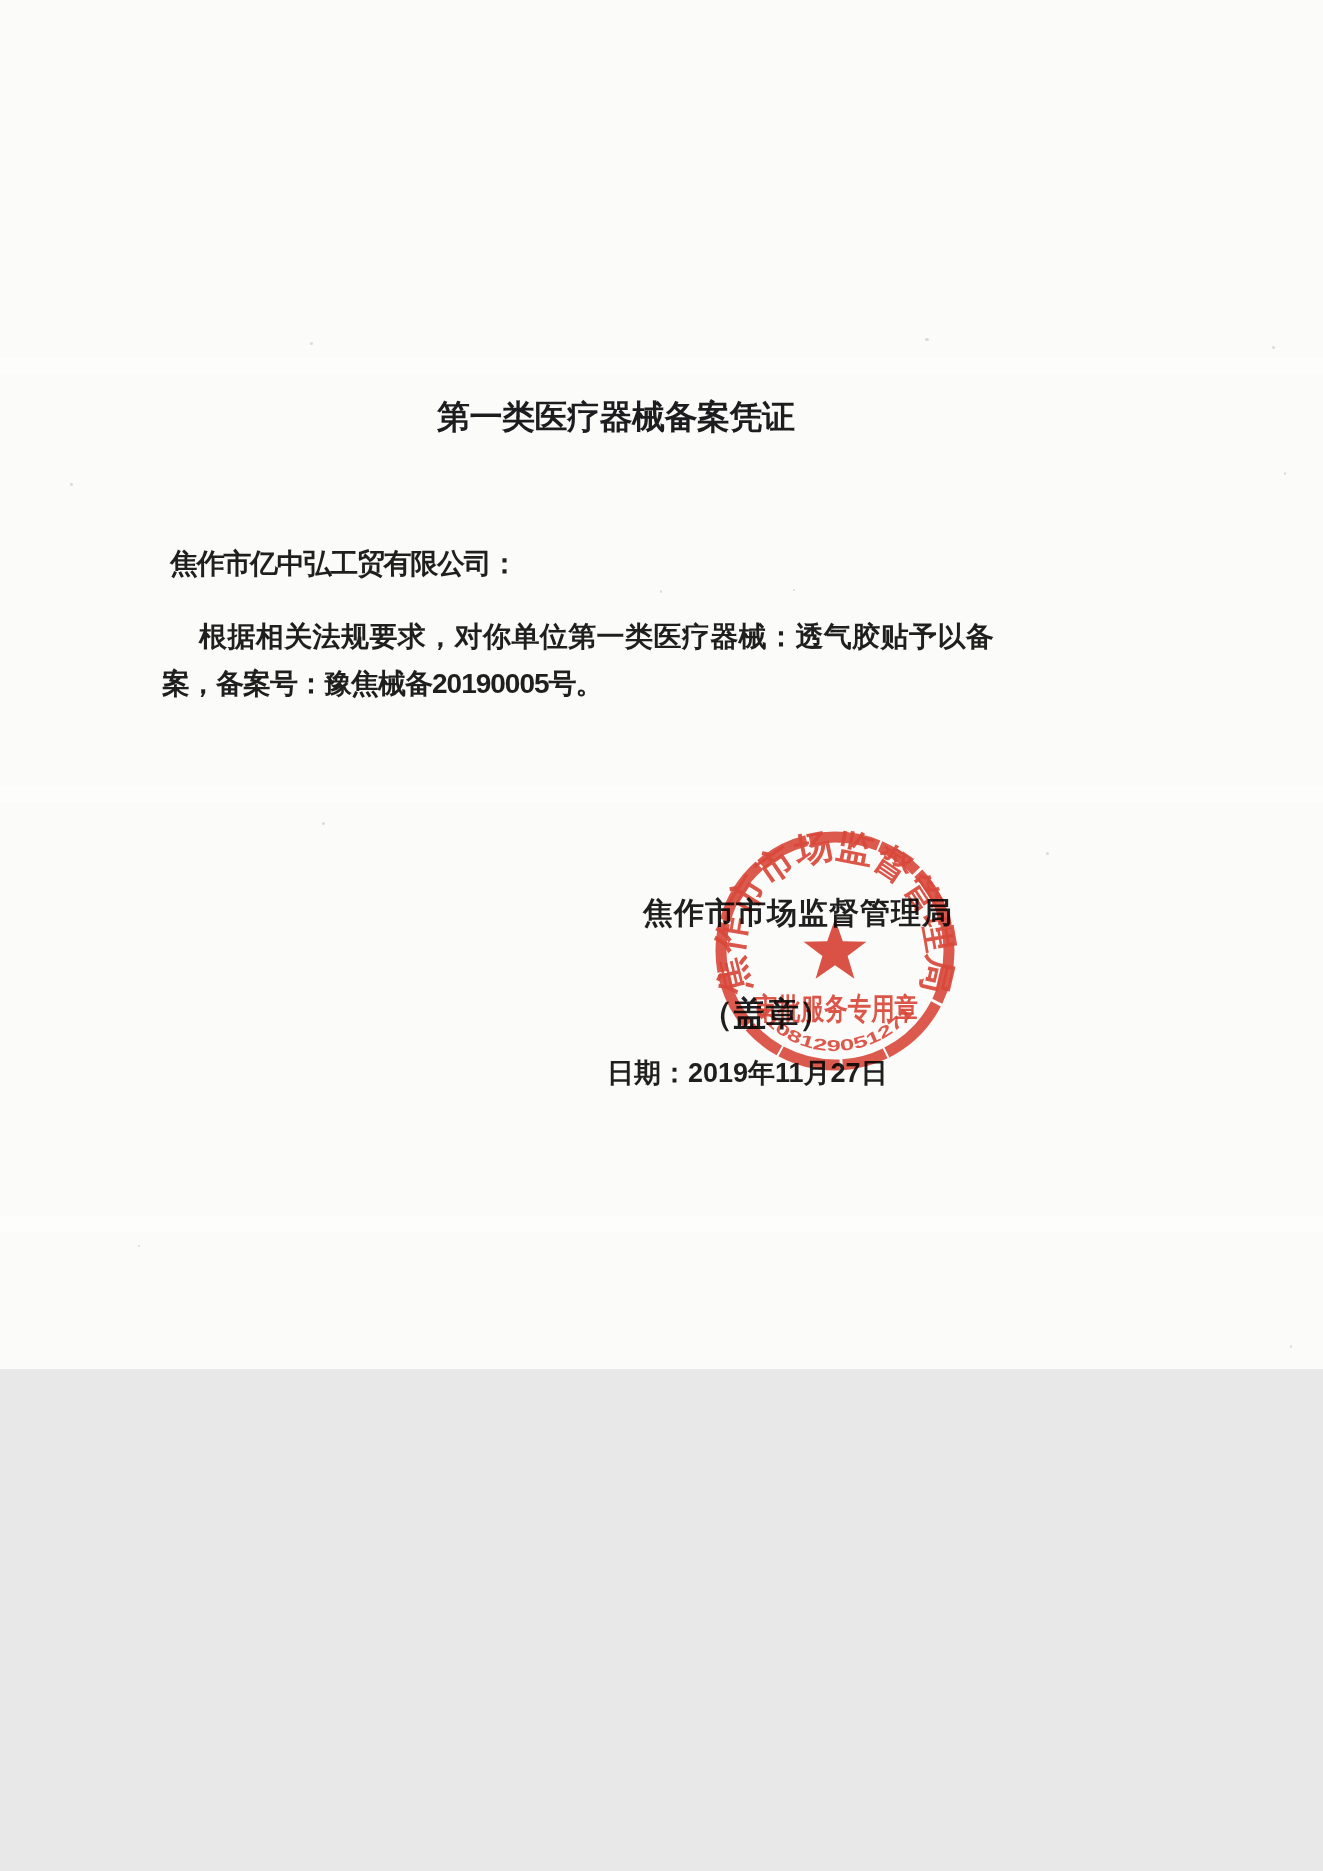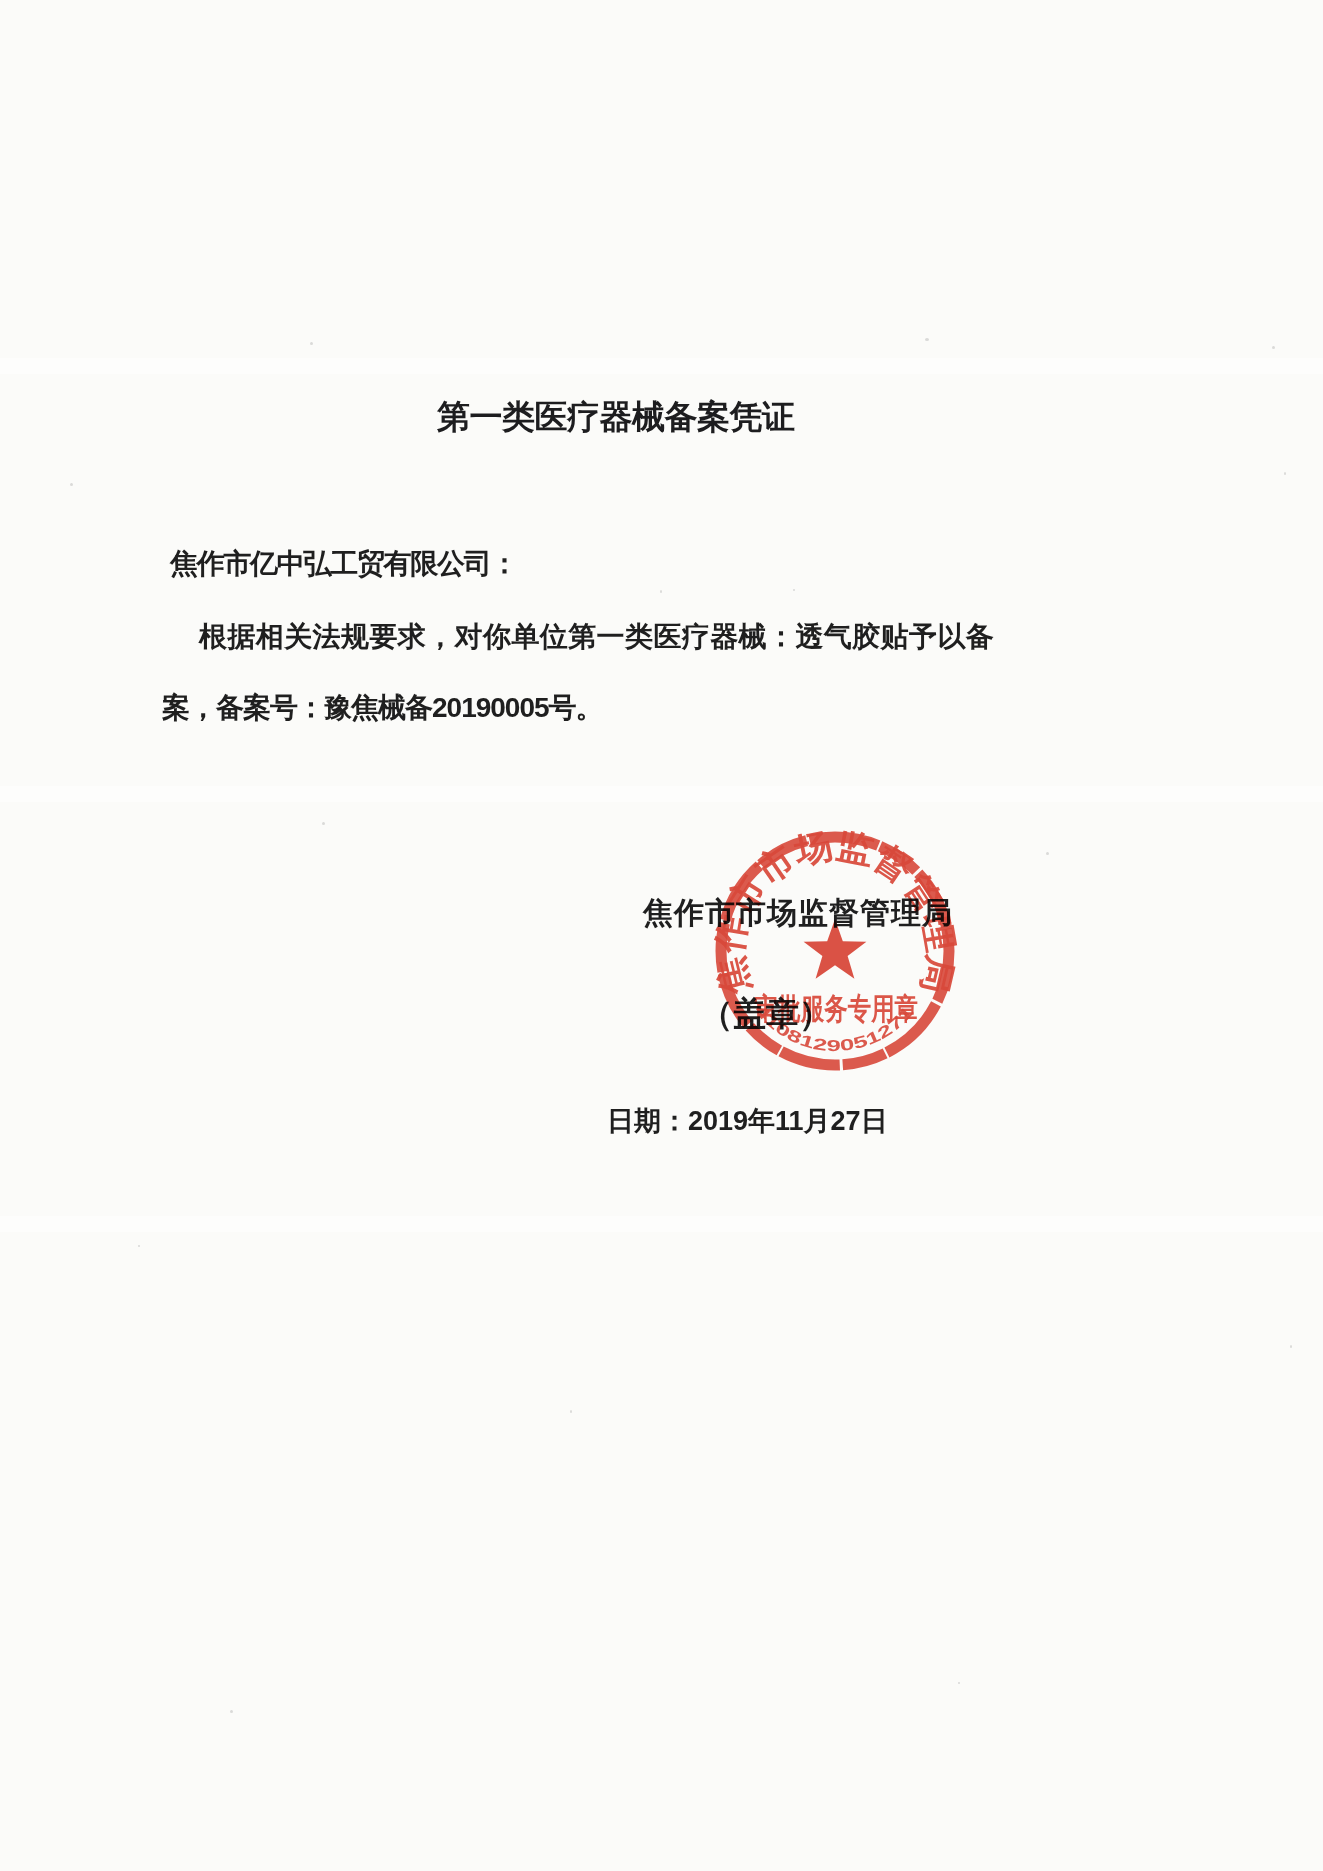--- a/index.html
+++ b/index.html
@@ -1,19 +1,19 @@
 <!DOCTYPE html>
 <html><head>
 <meta charset="utf-8">
 <style>
   html, body { margin: 0; padding: 0; background: #e8e8e8; }
   .page {
     position: relative;
     width: 1323px;
-    height: 1871px;
+    height: 1369px;
     margin: 0 auto;
     background: #fbfbf9;
     overflow: hidden;
     font-family: "Liberation Sans", "DejaVu Sans", sans-serif;
     color: #1f1f1f;
   }
   
   .scan-band {
     position: absolute;
     left: 0;
@@ -41,33 +41,33 @@
   .recipient {
     left: 170px; top: 545px;
     font-size: 28px; font-weight: 600; letter-spacing: -1.3px;
   }
   .body-line-1 {
     left: 199px; top: 618px;
     font-size: 28px; font-weight: 600; letter-spacing: 0.4px;
   }
   .body-line-2 {
     left: 162px; top: 665px;
-    font-size: 28px; font-weight: 600; letter-spacing: -1px; margin-top: 24px;
+    font-size: 28px; font-weight: 600; letter-spacing: -1px;
   }
   .issuer {
     left: 643px; top: 893px;
     font-size: 30px; font-weight: 600; letter-spacing: 1px;
   }
   .seal-note {
     left: 700px; top: 992px;
     font-size: 33px; font-weight: 600; font-family: Liberation Serif, serif;
   }
   .date-line {
     left: 607px; top: 1055px;
-    font-size: 27px; font-weight: 600; margin-top: 48px;
+    font-size: 27px; font-weight: 600;
   }
   .seal {
     position: absolute;
     left: 705px; top: 824px;
     width: 260px; height: 260px;
     mix-blend-mode: multiply;
     opacity: 0.92;
   }
   .seal text {
     font-family: "Liberation Sans", "DejaVu Sans", sans-serif;

